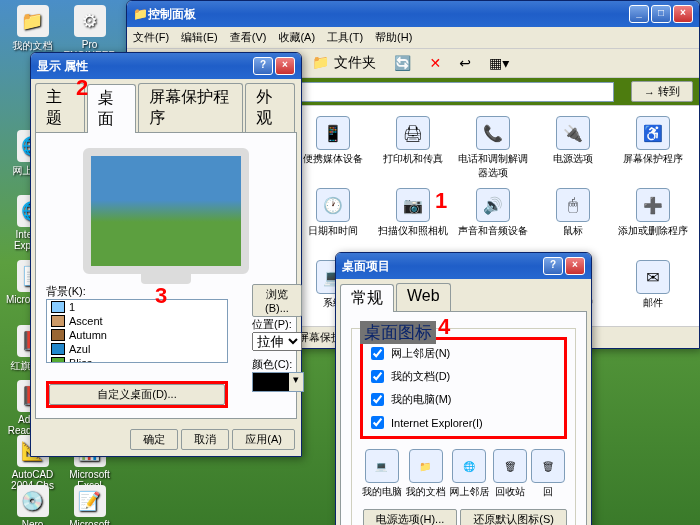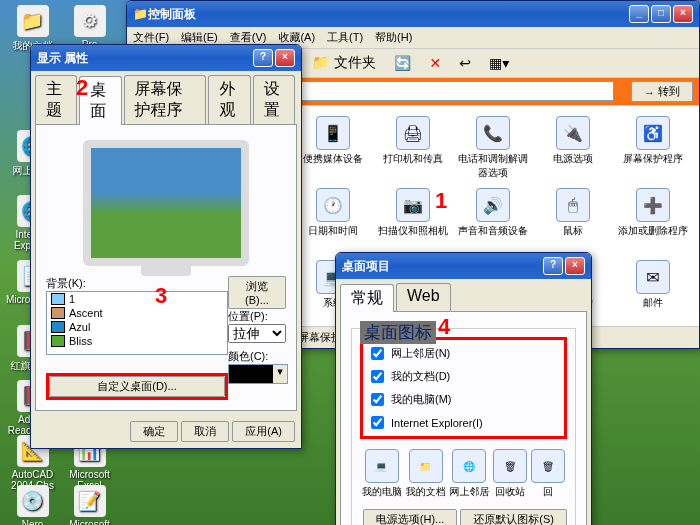--- a/index.html
+++ b/index.html
@@ -9,21 +9,21 @@
 .window{position:absolute;background:#ece9d8;border:1px solid #0a246a;border-radius:6px 6px 0 0;box-shadow:2px 2px 8px rgba(0,0,0,.4)}
 .titlebar{background:linear-gradient(180deg,#3b77d3 0%,#1f5ec8 50%,#2668d0 100%);color:#fff;padding:4px 6px;font-size:12px;font-weight:bold;border-radius:5px 5px 0 0;display:flex;align-items:center}
 .titlebar .title{flex:1}
 .titlebar .btns{display:flex;gap:2px}
 .titlebar .wbtn{width:18px;height:16px;background:linear-gradient(180deg,#7ba7e8,#3468c0);border:1px solid #fff;border-radius:3px;text-align:center;line-height:14px;font-size:10px;color:#fff;cursor:pointer}
 .titlebar .wbtn.close{background:linear-gradient(180deg,#f08080,#c83030)}
 .menu{background:#ece9d8;padding:3px 6px;font-size:11px;display:flex;gap:12px;border-bottom:1px solid #ccc}
 .menu span{cursor:pointer}
 .toolbar{background:#ece9d8;padding:3px 6px;display:flex;align-items:center;gap:6px;border-bottom:1px solid #ccc}
 .toolbar .tbtn{padding:2px 6px;cursor:pointer;font-size:14px}
-.addr{background:#f97316;padding:3px 6px;display:flex;align-items:flex-start;gap:17px;border-bottom:1px solid #ccc}
+.addr{background:#4d7c0f;padding:3px 6px;display:flex;align-items:flex-end;gap:17px;border-bottom:1px solid #ccc}
 .addr input{flex:1;height:18px;border:1px solid #7f9db9;padding:0 4px;font-size:11px}
 .cp-body{background:#fff;padding:10px;display:grid;grid-template-columns:repeat(7,1fr);gap:8px;height:200px;overflow:auto}
 .cp-item{text-align:center;font-size:10px;cursor:pointer}
 .cp-item .ico{width:32px;height:32px;margin:0 auto 2px;background:#e8f0ff;border:1px solid #7f9db9;border-radius:4px;display:flex;align-items:center;justify-content:center;font-size:16px}
 .highlight-red{border:3px solid red}
 .tabs{display:flex;background:#ece9d8;padding:4px 4px 0}
 .tab{padding:3px 10px;border:1px solid #919b9c;border-bottom:none;background:#ece9d8;margin-right:2px;cursor:pointer;font-size:16px;border-radius:3px 3px 0 0}
 .tab.active{background:#fcfcfe;position:relative;top:1px}
 .tab-body{background:#fcfcfe;border:1px solid #919b9c;margin:0 4px 4px;padding:10px;font-size:11px}
 .monitor{width:150px;height:110px;margin:5px auto 10px;background:#333;border:8px solid #dcdcdc;border-radius:6px;position:relative}
@@ -215,45 +215,45 @@
           <div>用户帐户</div>
         </div>
         <div class="cp-item ">
           <div class="ico">✉</div>
           <div>邮件</div>
         </div>
       </div>
     <div class="statusbar">更改您的桌面的外观，例如背景、屏幕保护程序、</div>
   </div>
 
-  <div class="window" style="left:30px;top:44px;width:270px">
+  <div class="window" style="left:30px;top:52px;width:270px">
     <div class="titlebar">
       <span class="title">显示 属性</span>
       <div class="btns">
         <div class="wbtn">?</div>
         <div class="wbtn close">×</div>
       </div>
     </div>
     <div class="tabs" id="dp-tabs">
         <div class="tab  ">主题</div>
         <div class="tab active highlight-red">桌面</div>
         <div class="tab  ">屏幕保护程序</div>
         <div class="tab  ">外观</div>
-        <div class="tab  ">设置</div>
       </div>
     <div class="tab-body">
       <div class="monitor">
           <div class="monitor-screen"></div>
         </div>
-      <div style="display:flex;gap:0">
+      <div style="display:flex;gap:24px">
         <div style="flex:1">
           <label>背景(K):</label>
           <div class="listbox" id="bg-list">
               <div><span class="sw" style="background:#8cf"></span>1</div>
               <div><span class="sw" style="background:#c96"></span>Ascent</div>
+              <div><span class="sw" style="background:#963"></span>Autumn</div>
               <div><span class="sw" style="background:#28c"></span>Azul</div>
               <div><span class="sw" style="background:#5a3"></span>Bliss</div>
             </div>
           <div style="margin-top:18px" class="highlight-red">
             <button class="btn" style="width:100%">自定义桌面(D)...</button>
           </div>
         </div>
         <div style="width:70px">
           <button class="btn" style="width:100%">浏览(B)...</button>
           <div style=""><label>位置(P):</label>

